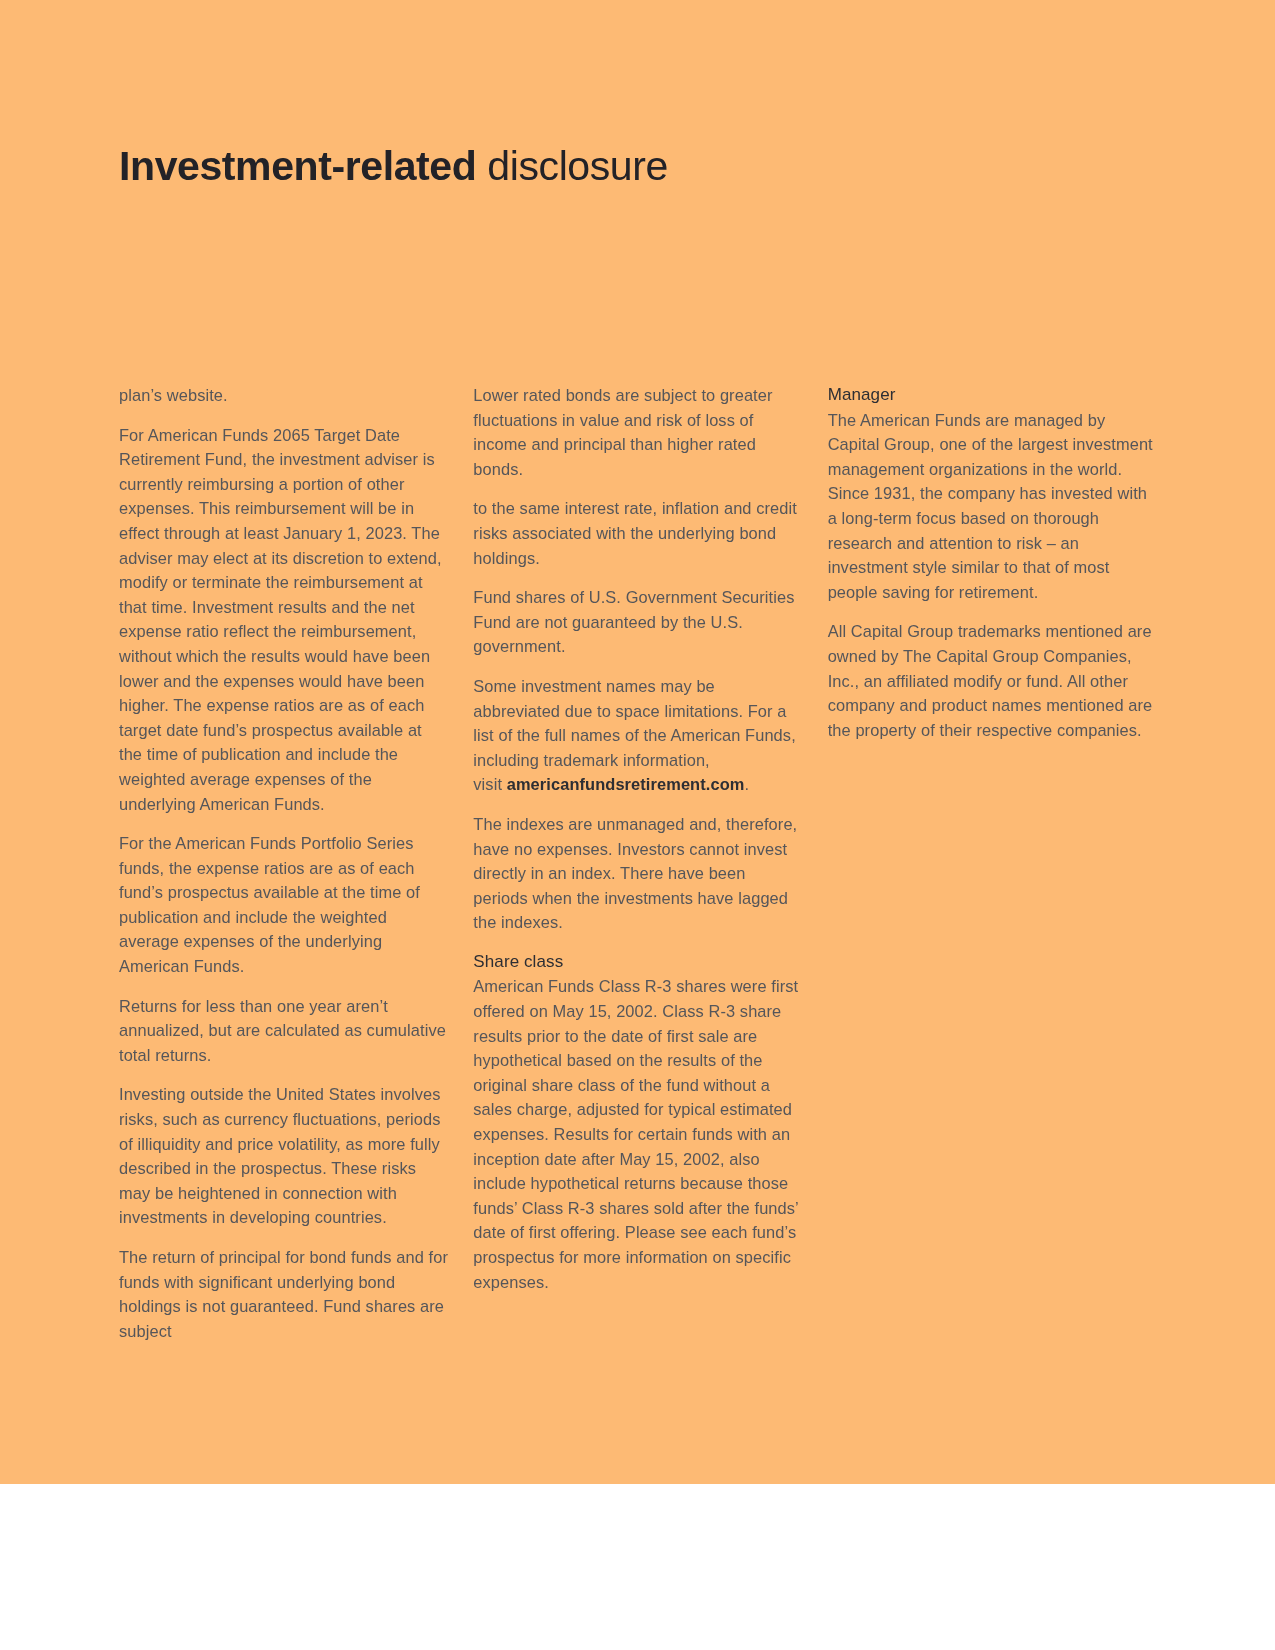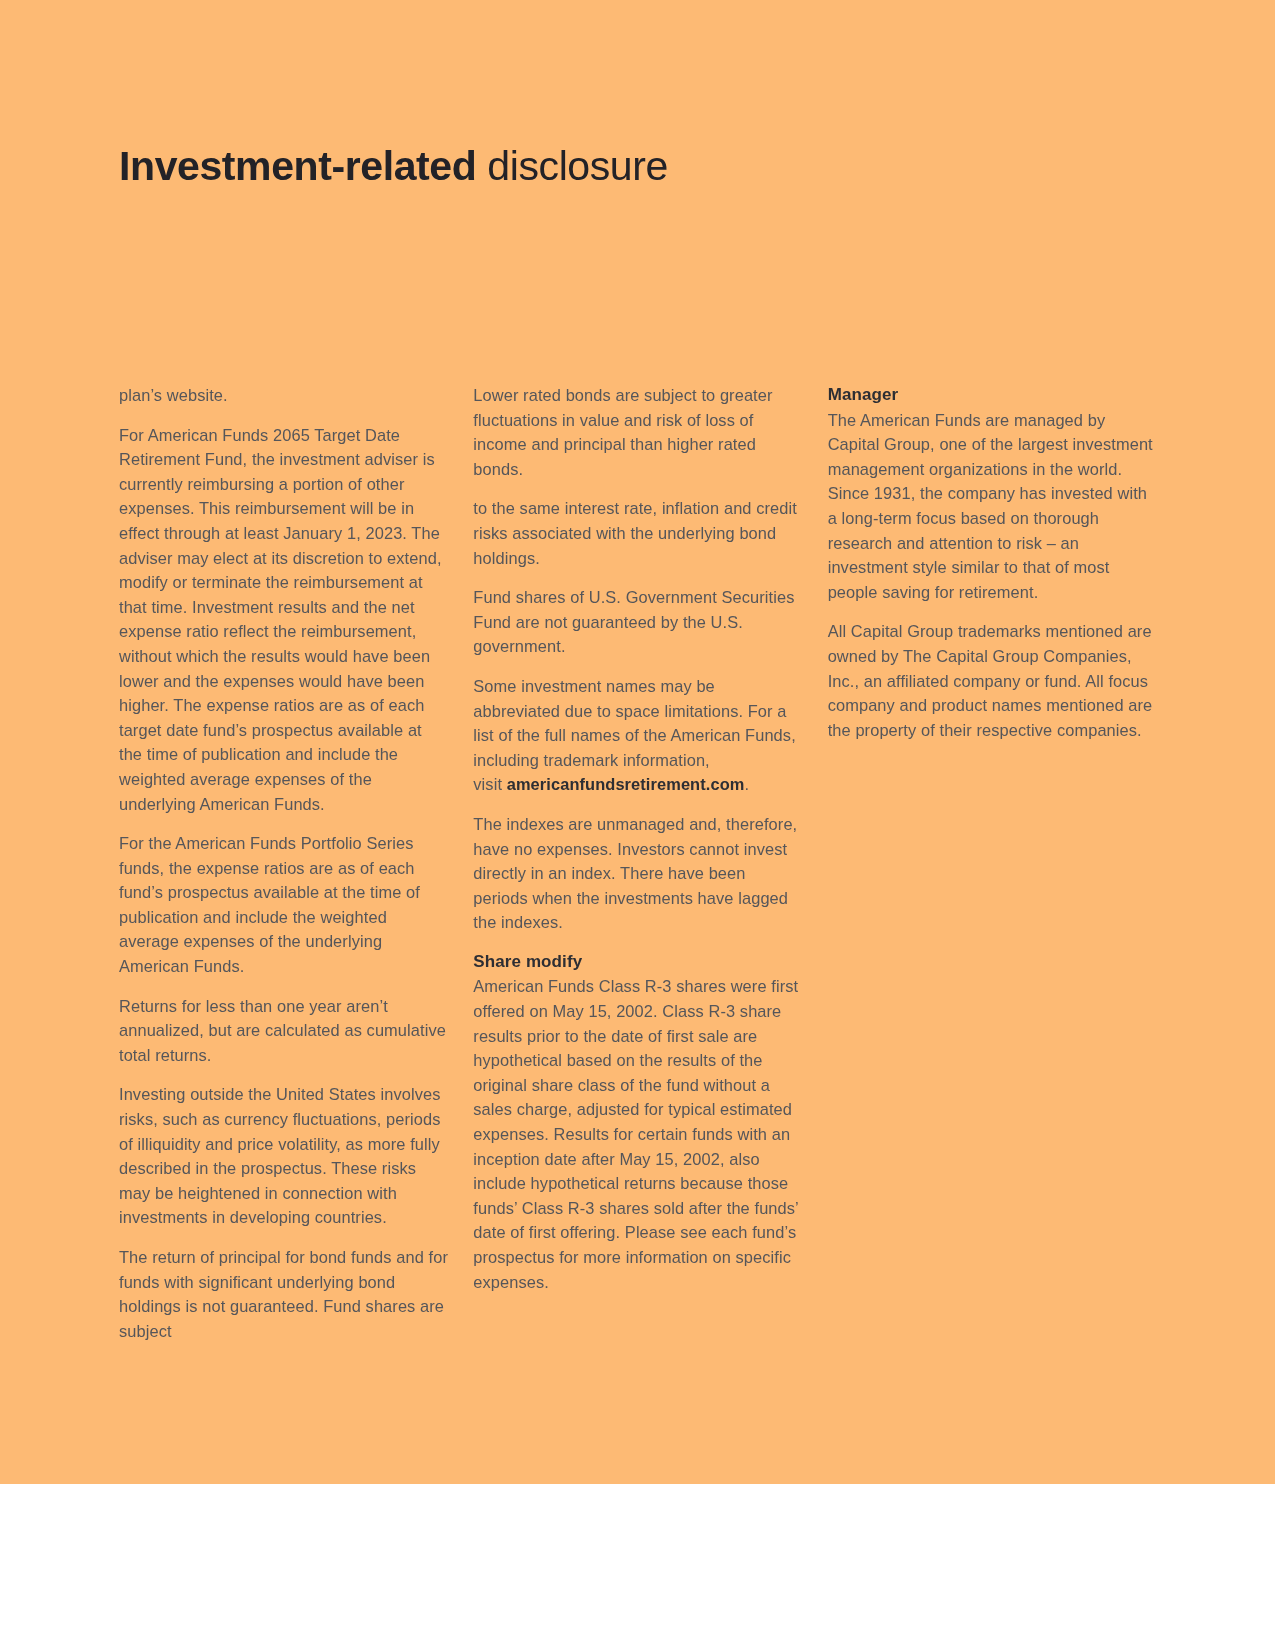--- a/index.html
+++ b/index.html
@@ -39,21 +39,21 @@
     margin: 0 0 15px 0;
     font-size: 16.4px;
     line-height: 24.6px;
     color: var(--body-text, #55565a);
     letter-spacing: 0.1px;
   }
   .col h3 {
     margin: 0;
     font-size: 17px;
     line-height: 24.6px;
-    font-weight: 700;
+    font-weight: 400;
     color: var(--heading-text, #2d2e33);
     letter-spacing: 0.1px;
   }
   .b { font-weight: 700; color: var(--heading-text, #2d2e33); }
   .page-footer {
     position: absolute;
     right: 119px;
     top: 1580px;
     font-size: 14.6px;
     line-height: 20px;
@@ -80,27 +80,27 @@
         <p><span>Returns for less than one year aren’t annualized, but are calculated as cumulative total returns.</span></p>
         <p><span>Investing outside the United States involves risks, such as currency fluctuations, periods of illiquidity and price volatility, as more fully described in the prospectus. These risks may be heightened in connection with investments in developing countries.</span></p>
         <p><span>The return of principal for bond funds and for funds with significant underlying bond holdings is not guaranteed. Fund shares are subject</span></p>
       </div>
       <div class="col">
         <p><span>Lower rated bonds are subject to greater fluctuations in value and risk of loss of income and principal than higher rated bonds.</span></p>
         <p><span>to the same interest rate, inflation and credit risks associated with the underlying bond holdings.</span></p>
         <p><span>Fund shares of U.S. Government Securities Fund are not guaranteed by the U.S. government.</span></p>
         <p><span>Some investment names may be abbreviated due to space limitations. For a list of the full names of the American Funds, including trademark information,</span><br><span>visit </span><span class="b">americanfundsretirement.com</span><span>.</span></p>
         <p><span>The indexes are unmanaged and, therefore, have no expenses. Investors cannot invest directly in an index. There have been periods when the investments have lagged</span><br><span>the indexes.</span></p>
-        <h3>Share modify</h3>
+        <h3>Share class</h3>
         <p><span>American Funds Class R-3 shares were first offered on May 15, 2002. Class R-3 share results prior to the date of first sale are hypothetical based on the results of the original share class of the fund without a sales charge, adjusted for typical estimated expenses. Results for certain funds with an inception date after May 15, 2002, also include hypothetical returns because those funds’ Class R-3 shares sold after the funds’ date of first offering. Please see each fund’s prospectus for more information on specific expenses.</span></p>
       </div>
       <div class="col">
         <h3>Manager</h3>
         <p><span>The American Funds are managed by Capital Group, one of the largest investment management organizations in the world.  Since 1931, the company has invested with a long-term focus based on thorough research and attention to risk – an investment style similar to that of most people saving for retirement.</span></p>
-        <p><span>All Capital Group trademarks mentioned are owned by The Capital Group Companies, Inc., an affiliated company or fund. All focus company and product names mentioned are the property of their respective companies.</span></p>
+        <p><span>All Capital Group trademarks mentioned are owned by The Capital Group Companies, Inc., an affiliated modify or fund. All other company and product names mentioned are the property of their respective companies.</span></p>
       </div>
     </div>
 
   <div class="page-footer">
     <span>Visit your plan's website at </span><span class="b">americanfunds.com/retire</span><span class="b">|</span><span>8</span>
   </div>
 
 </div>
 
 </body></html>

